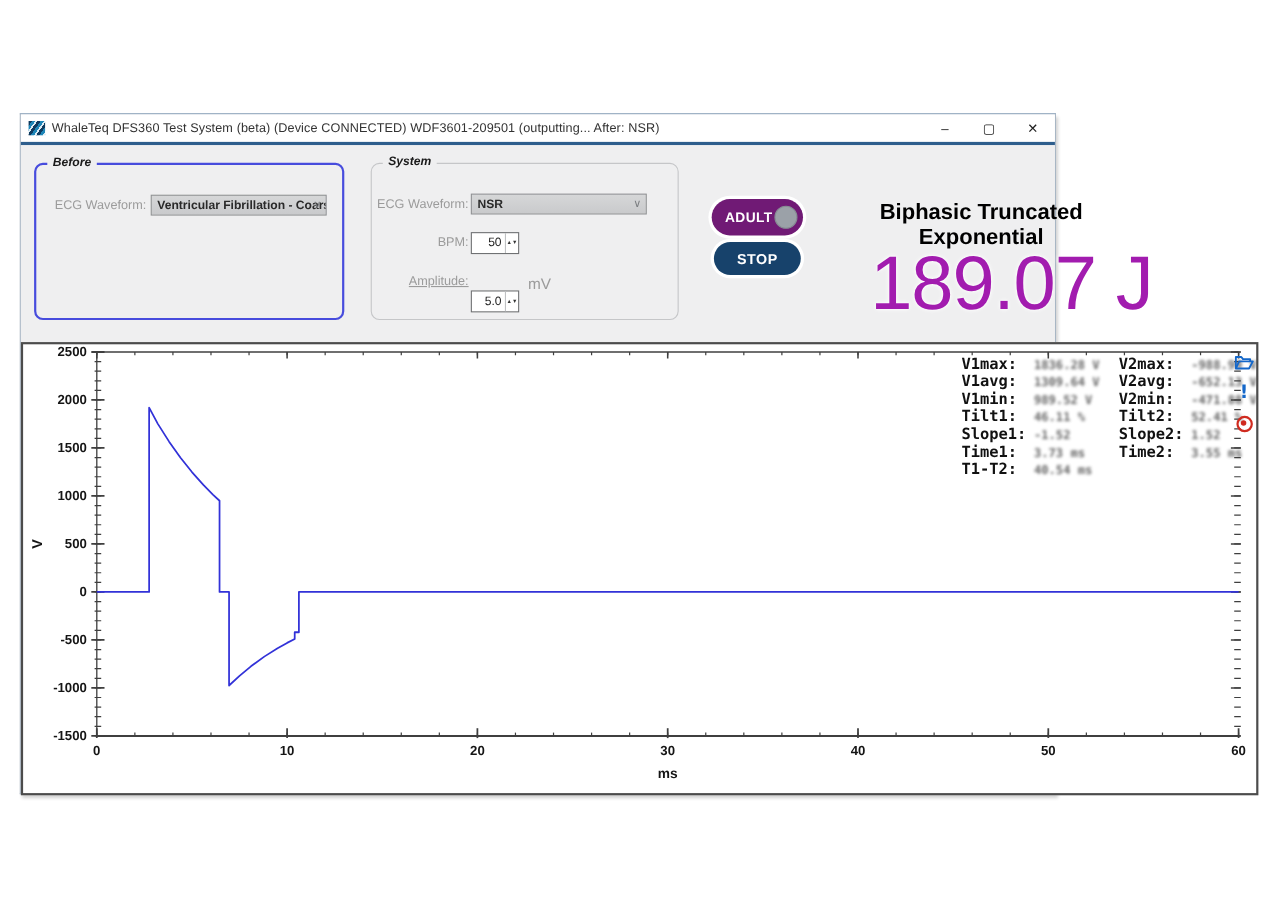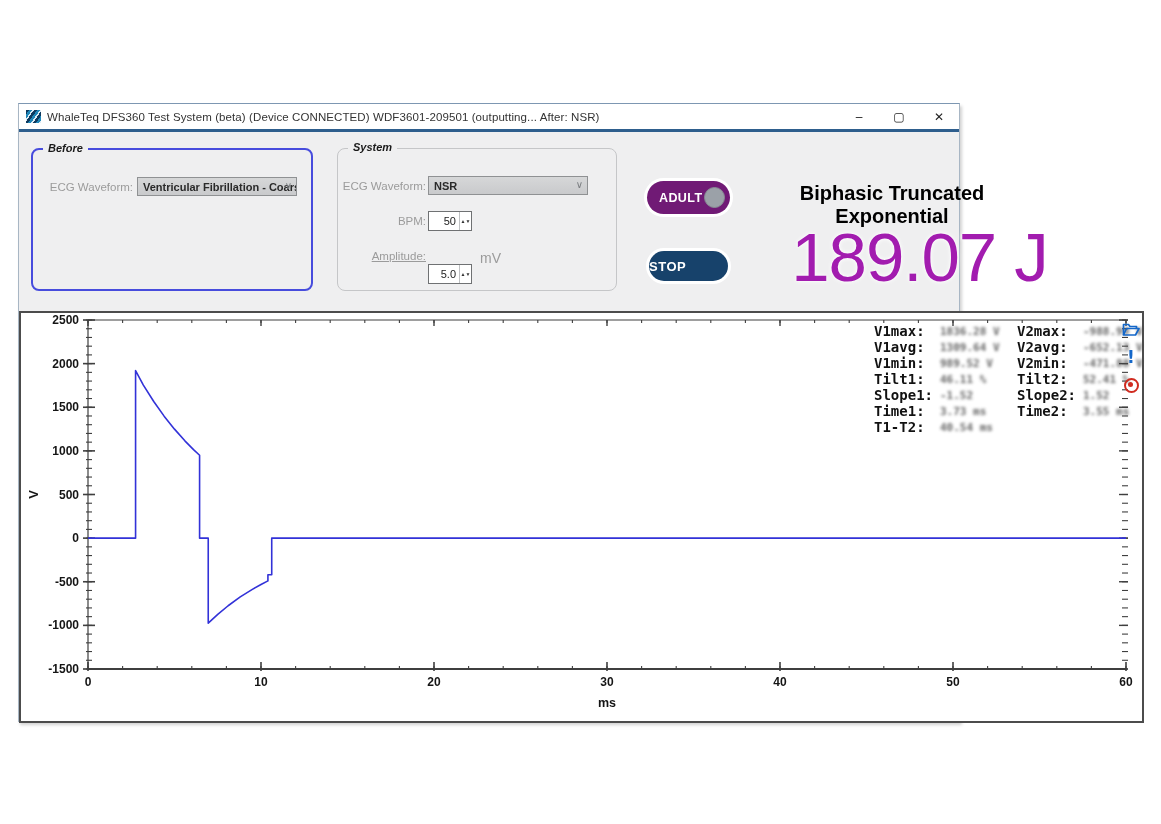--- a/index.html
+++ b/index.html
@@ -42,22 +42,22 @@
     align-items:center; justify-content:center; font-size:5px; line-height:5px; color:#333; }
   .unit-label { position:absolute; font-size:14px; color:#9b9b9b; }
 
   
   .adult-btn { position:absolute; left:628px; top:49px; width:83px; height:33px; border-radius:17px;
     background:#701a75; box-shadow:0 0 0 3px #ffffff; display:flex; align-items:center; cursor:pointer; }
   .adult-btn .lbl { color:#fff; font-weight:bold; font-size:12.5px; letter-spacing:.4px; margin-left:12px; }
   .adult-btn .knob { position:absolute; right:5px; width:21px; height:21px; border-radius:50%;
     background:#9ba1a8; border:1px solid #878d94; }
   .stop-btn { position:absolute; left:630px; top:88px; width:79px; height:30px; border-radius:16px;
-    background:#17426b; box-shadow:0 0 0 3px #ffffff; display:flex; align-items:center; 
-    color:#fff; font-weight:bold; font-size:13px; letter-spacing:.5px; cursor:pointer;margin-top:31px; }
+    background:#17426b; box-shadow:0 0 0 3px #ffffff; display:flex; align-items:center; justify-content:center;
+    color:#fff; font-weight:bold; font-size:13px; letter-spacing:.5px; cursor:pointer; }
 
   
   .wave-type { position:absolute; left:738px; top:50px; width:270px; text-align:center;
     font-size:20px; font-weight:bold; color:#000000; }
   .energy { position:absolute; left:720px; top:86px; width:361px; text-align:center;
     font-size:69px; font-weight:400; color:#a21caf; letter-spacing:-1px;
     text-shadow:0 0 5px #fff, 0 0 2px #fff; }
 
   
   .chart-panel { position:absolute; left:0px; top:207px; width:1125px; height:412px;

